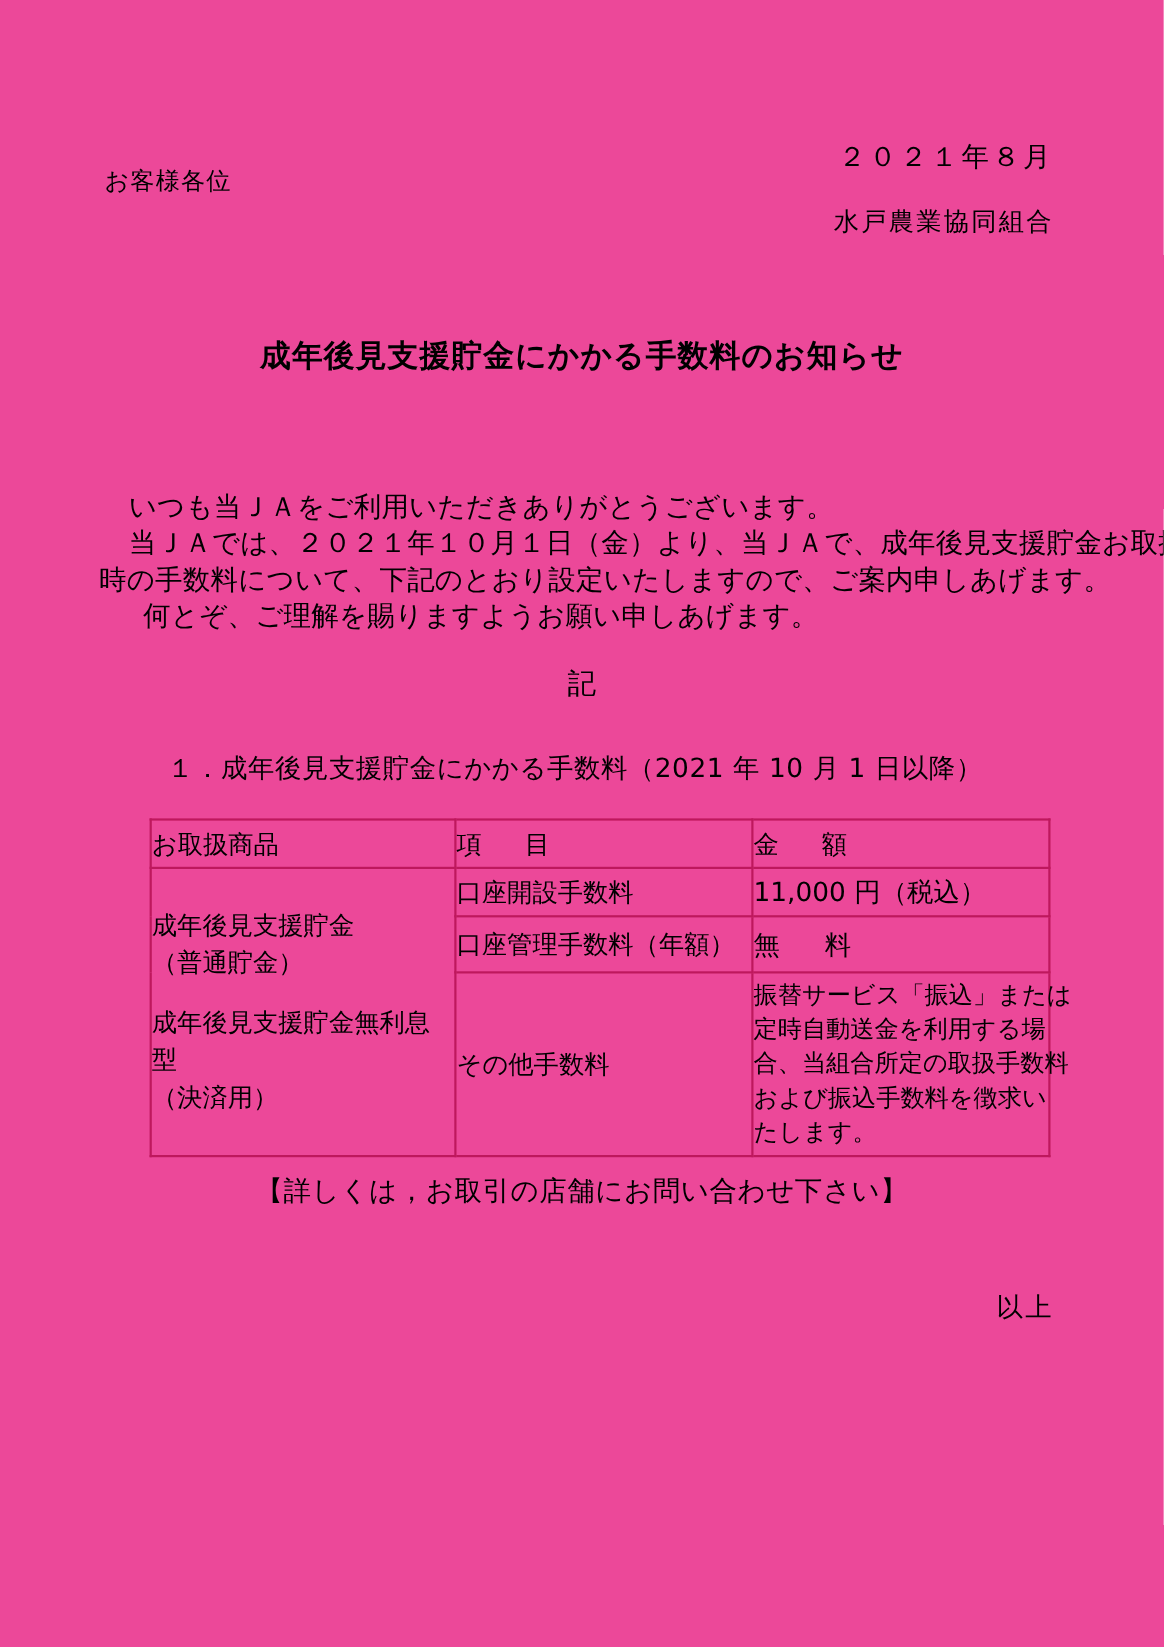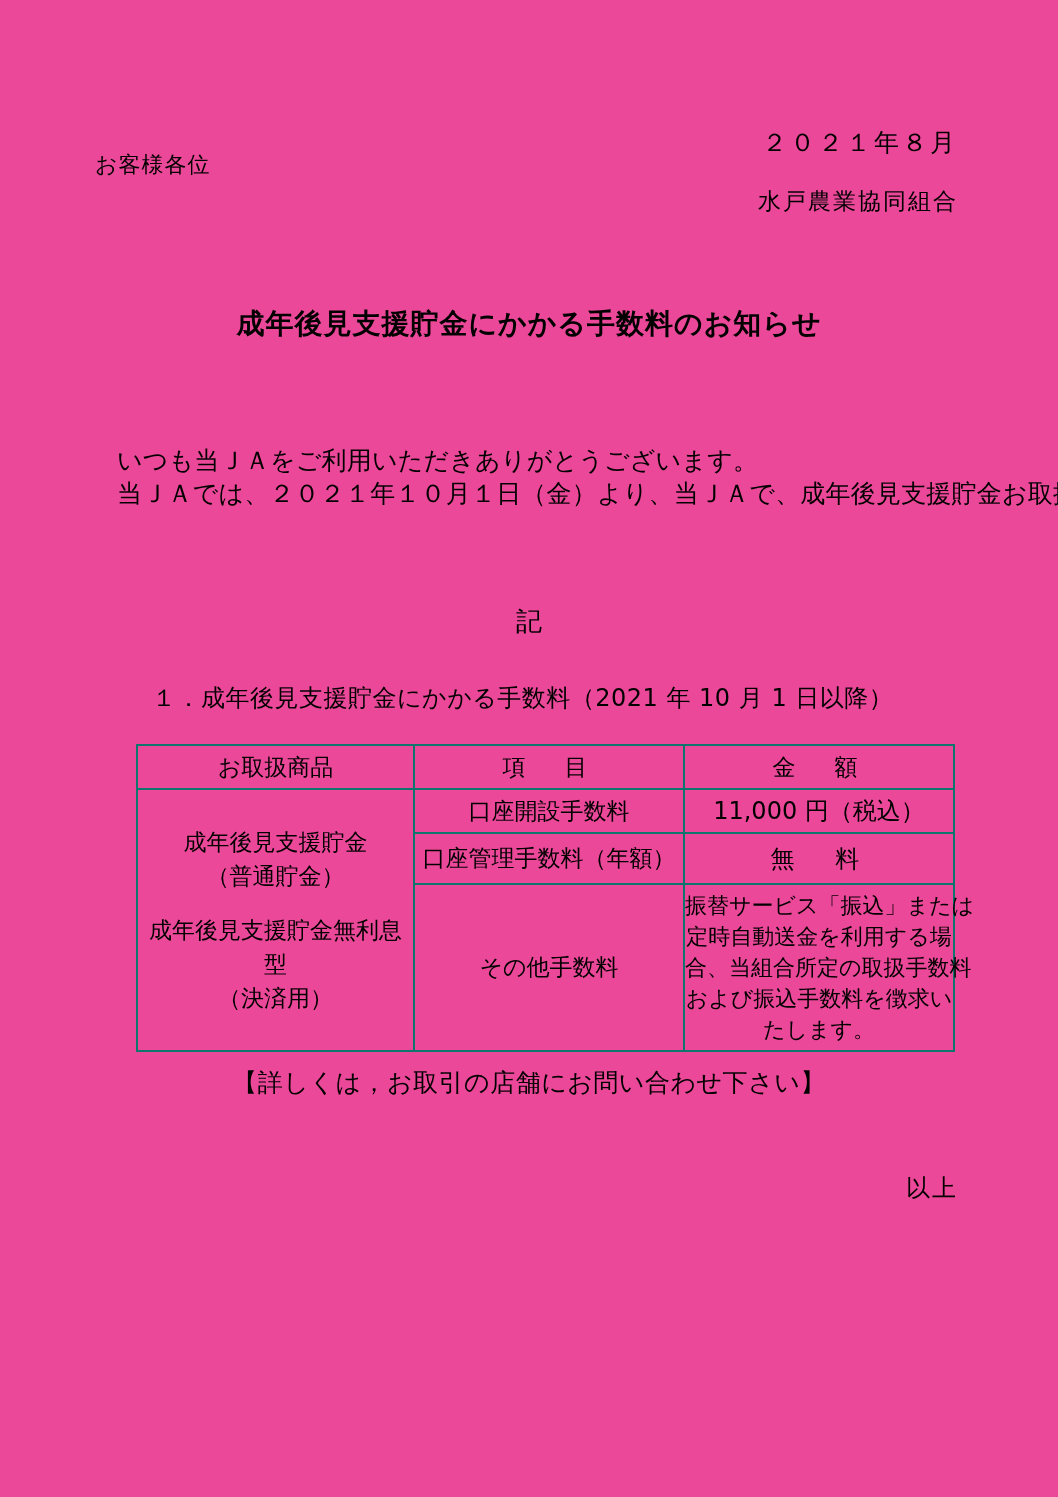--- a/index.html
+++ b/index.html
@@ -102,23 +102,22 @@
   .fee-table {
     position: absolute;
     top: 744px;
     left: 136px;
     width: 817px;
     border-collapse: collapse;
     table-layout: fixed;
     font-size: 22px;
   }
   .fee-table td {
-    border: 2px solid #0f766e;
+    border: 2px solid #be185d;
     padding: 0;
-    text-align: center;
     vertical-align: middle;
   }
   .col-product { width: 277px; }
   .col-item    { width: 270px; }
   .col-amount  { width: 270px; }
 
   .fee-table .th-cell {
     height: 42px;
     font-size: 23px;
   }
@@ -175,20 +174,22 @@
 
   <div class="addressee">お客様各位</div>
 
   <div class="issuer">水戸農業協同組合</div>
 
   <div class="doc-title">成年後見支援貯金にかかる手数料のお知らせ</div>
 
   <div class="body-block">
     <div class="body-line indent-1">いつも当ＪＡをご利用いただきありがとうございます。</div>
     <div class="body-line indent-1">当ＪＡでは、２０２１年１０月１日（金）より、当ＪＡで、成年後見支援貯金お取扱い</div>
+    <div class="body-line">時の手数料について、下記のとおり設定いたしますので、ご案内申しあげます。</div>
+    <div class="body-line indent-2">何とぞ、ご理解を賜りますようお願い申しあげます。</div>
   </div>
 
   <div class="ki-mark">記</div>
 
   <div class="section-heading">１．成年後見支援貯金にかかる手数料（2021 年 10 月 1 日以降）</div>
 
   <table class="fee-table">
     <colgroup>
       <col class="col-product">
       <col class="col-item">

